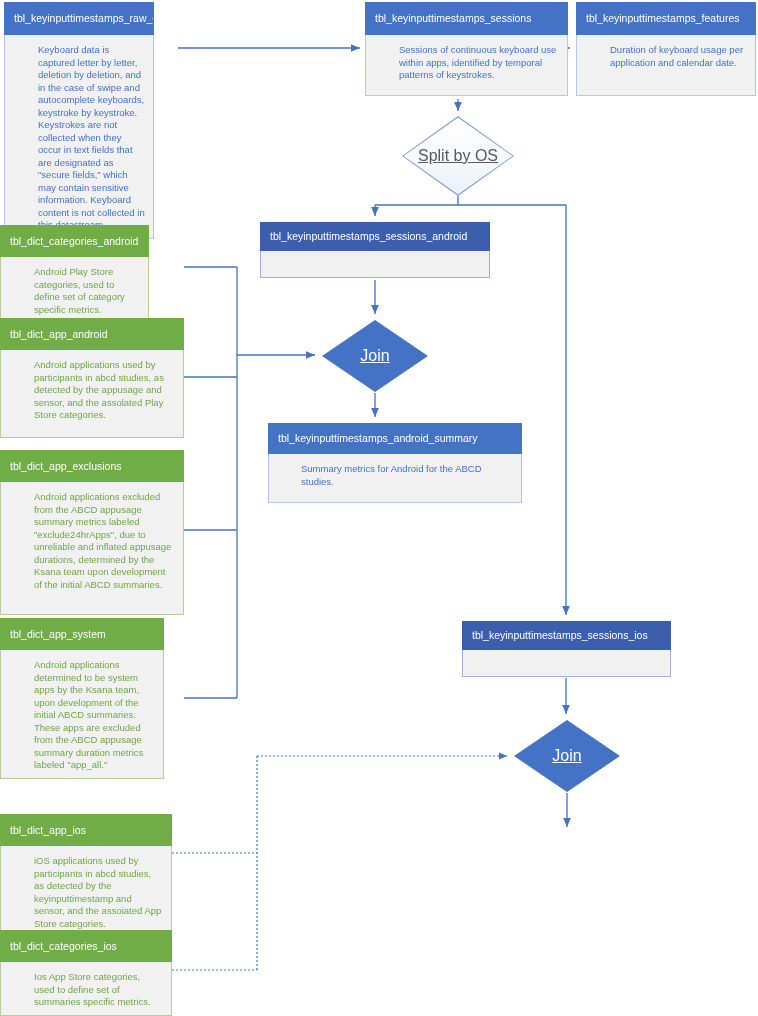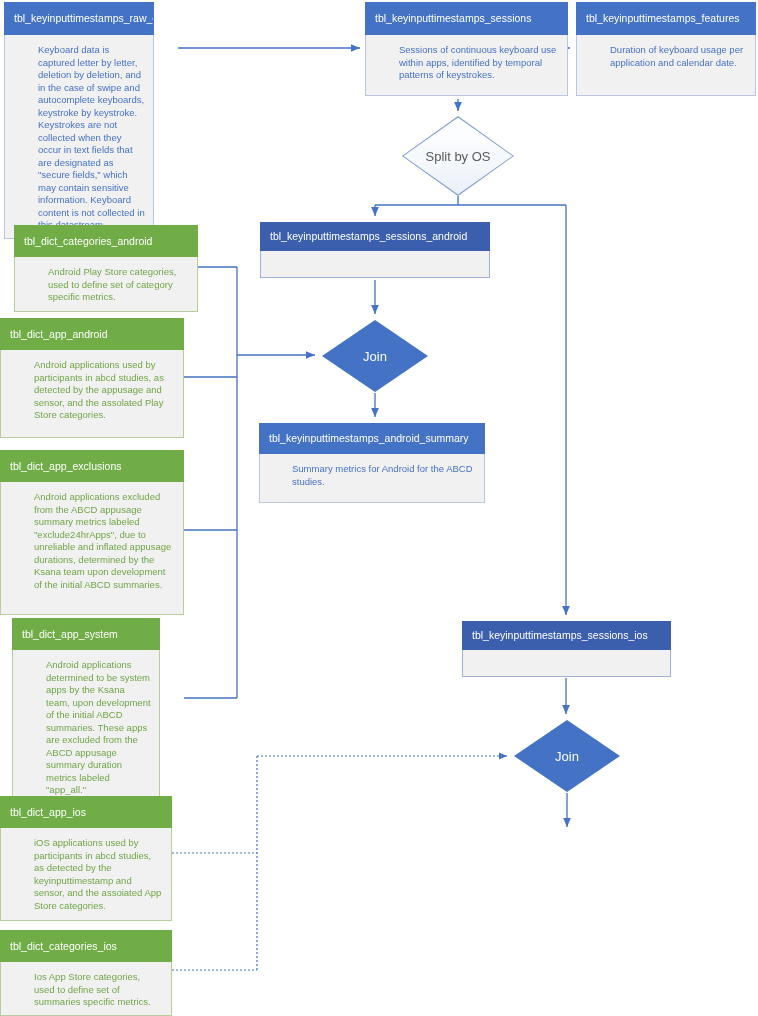--- a/index.html
+++ b/index.html
@@ -31,21 +31,21 @@
   .node.green .body{color:var(--green-text); border:1px solid #B5CE9C; border-top:none;}
   .diamond{position:absolute; z-index:1;}
   .diamond .shape-outer{position:absolute; inset:0;
     clip-path:polygon(50% 0,100% 50%,50% 100%,0 50%);}
   .diamond.light .shape-outer{background:var(--split-border);}
   .diamond.light .shape-inner{position:absolute; inset:1.5px;
     clip-path:polygon(50% 0,100% 50%,50% 100%,0 50%);
     background:linear-gradient(180deg,#ffffff 0%,#f4f8fc 60%,#e9f0f8 100%);}
   .diamond.solid .shape-outer{background:var(--blue-header);}
   .diamond .label{position:absolute; inset:0; display:flex; align-items:center;
-    justify-content:center; font-size:13px;}
+    justify-content:center; font-size:16px;text-decoration:underline;}
   .diamond.light .label{color:#595959;}
   .diamond.solid .label{color:#ffffff;}
 </style>
 </head>
 <body>
 
 <div id="canvas">
 
   <svg id="wires" width="758" height="1016" viewBox="0 0 758 1016">
     <defs>
@@ -103,57 +103,57 @@
   <div class="node blued" style="left:260px;top:222px;width:230px;height:56px">
     <div class="hdr" style="height:27px">tbl_keyinputtimestamps_sessions_android</div>
     <div class="body" style="padding:0"></div>
   </div>
 
   <div class="diamond solid" style="left:322px;top:320px;width:106px;height:72px">
     <div class="shape-outer"></div>
     <div class="label">Join</div>
   </div>
 
-  <div class="node blue" style="left:259px;top:423px;width:226px;height:80px">
+  <div class="node blue" style="left:268px;top:423px;width:254px;height:80px">
     <div class="hdr" style="height:29px">tbl_keyinputtimestamps_android_summary</div>
     <div class="body" style="padding-left:32px">Summary metrics for Android for the ABCD studies.</div>
   </div>
 
   <div class="node blued" style="left:462px;top:621px;width:209px;height:56px">
     <div class="hdr" style="height:27px">tbl_keyinputtimestamps_sessions_ios</div>
     <div class="body" style="padding:0"></div>
   </div>
 
   <div class="diamond solid" style="left:514px;top:720px;width:106px;height:72px">
     <div class="shape-outer"></div>
     <div class="label">Join</div>
   </div>
 
 
-  <div class="node green" style="left:14px;top:225px;width:184px;height:87px">
+  <div class="node green" style="left:0px;top:225px;width:149px;height:87px">
     <div class="hdr" style="height:30px">tbl_dict_categories_android</div>
     <div class="body">Android Play Store categories, used to define set of category specific metrics.</div>
   </div>
 
   <div class="node green" style="left:0px;top:318px;width:184px;height:120px">
     <div class="hdr" style="height:30px">tbl_dict_app_android</div>
     <div class="body">Android applications used by participants in abcd studies, as detected by the appusage and sensor, and the assolated Play Store categories.</div>
   </div>
 
   <div class="node green" style="left:0px;top:450px;width:184px;height:165px">
     <div class="hdr" style="height:30px">tbl_dict_app_exclusions</div>
     <div class="body">Android applications excluded from the ABCD appusage summary metrics labeled "exclude24hrApps", due to unreliable and inflated appusage durations, determined by the Ksana team upon development of the initial ABCD summaries.</div>
   </div>
 
-  <div class="node green" style="left:12px;top:618px;width:148px;height:157px">
+  <div class="node green" style="left:0px;top:618px;width:164px;height:157px">
     <div class="hdr" style="height:30px">tbl_dict_app_system</div>
     <div class="body">Android applications determined to be system apps by the Ksana team, upon development of the initial ABCD summaries. These apps are excluded from the ABCD appusage summary duration metrics labeled "app_all."</div>
   </div>
 
-  <div class="node green" style="left:0px;top:796px;width:172px;height:125px">
+  <div class="node green" style="left:0px;top:814px;width:172px;height:125px">
     <div class="hdr" style="height:30px">tbl_dict_app_ios</div>
     <div class="body">iOS  applications used by participants in abcd studies, as detected by the keyinputtimestamp and sensor, and the assoiated App Store categories.</div>
   </div>
 
   <div class="node green" style="left:0px;top:930px;width:172px;height:86px">
     <div class="hdr" style="height:30px">tbl_dict_categories_ios</div>
     <div class="body">Ios App Store categories, used to define set of summaries specific metrics.</div>
   </div>
 
 </div>

